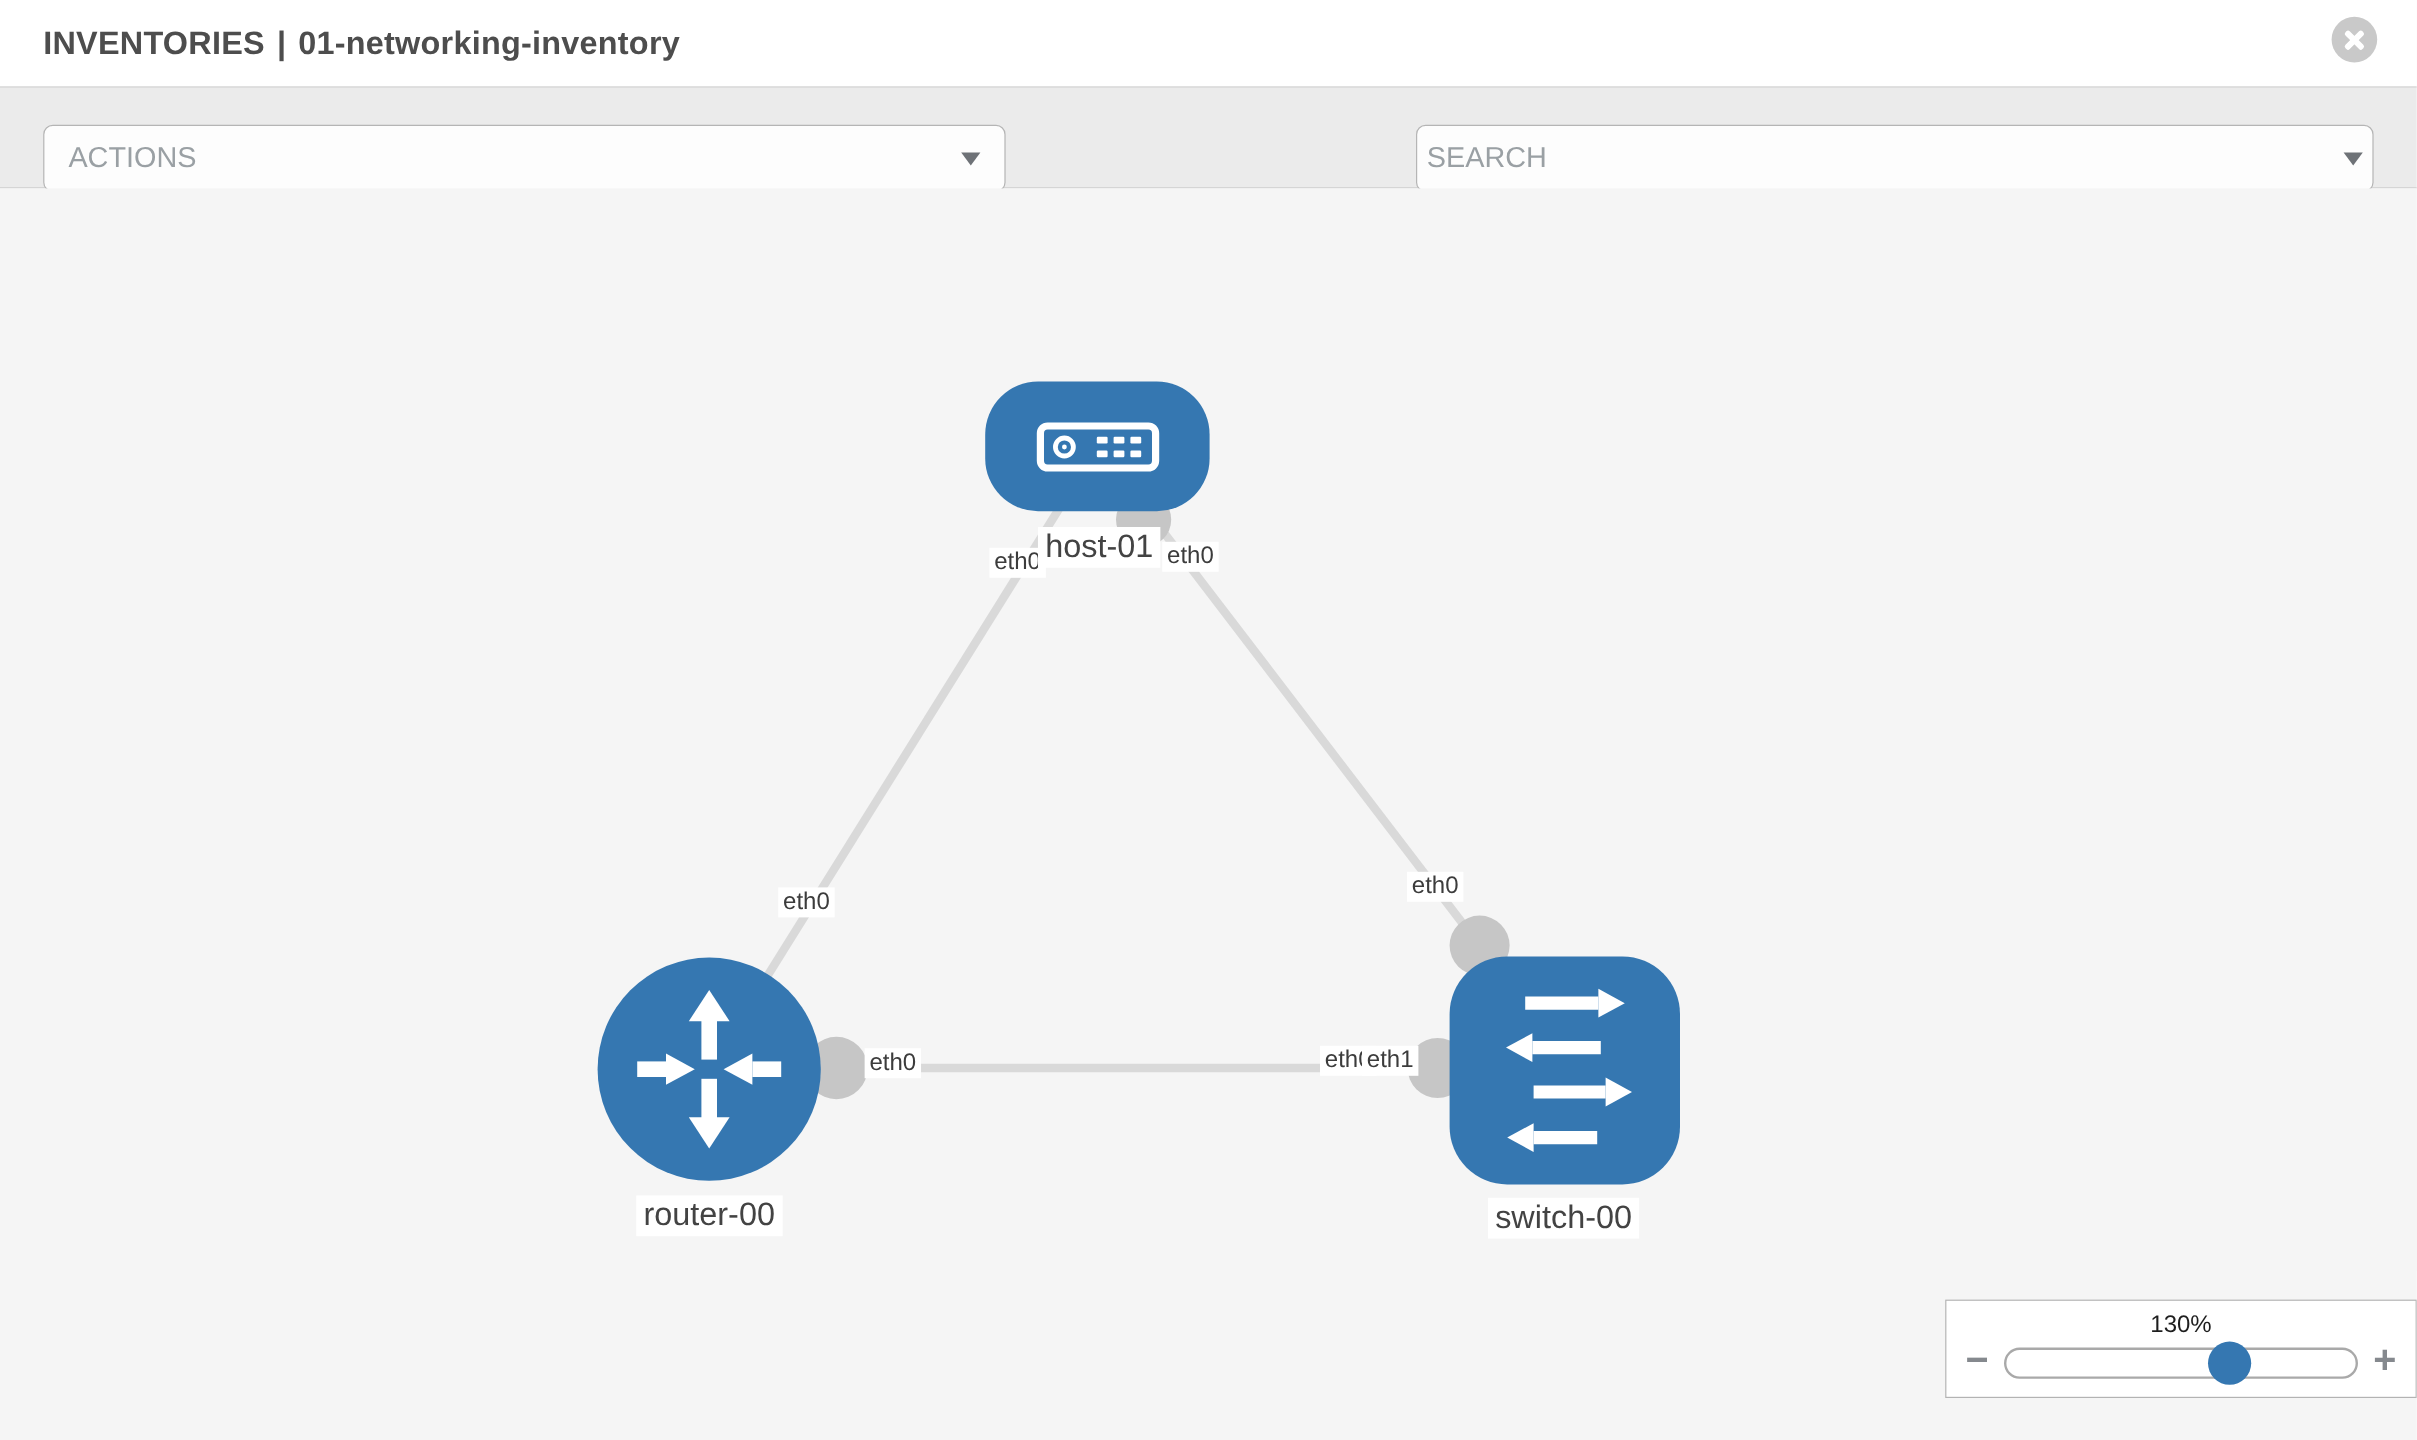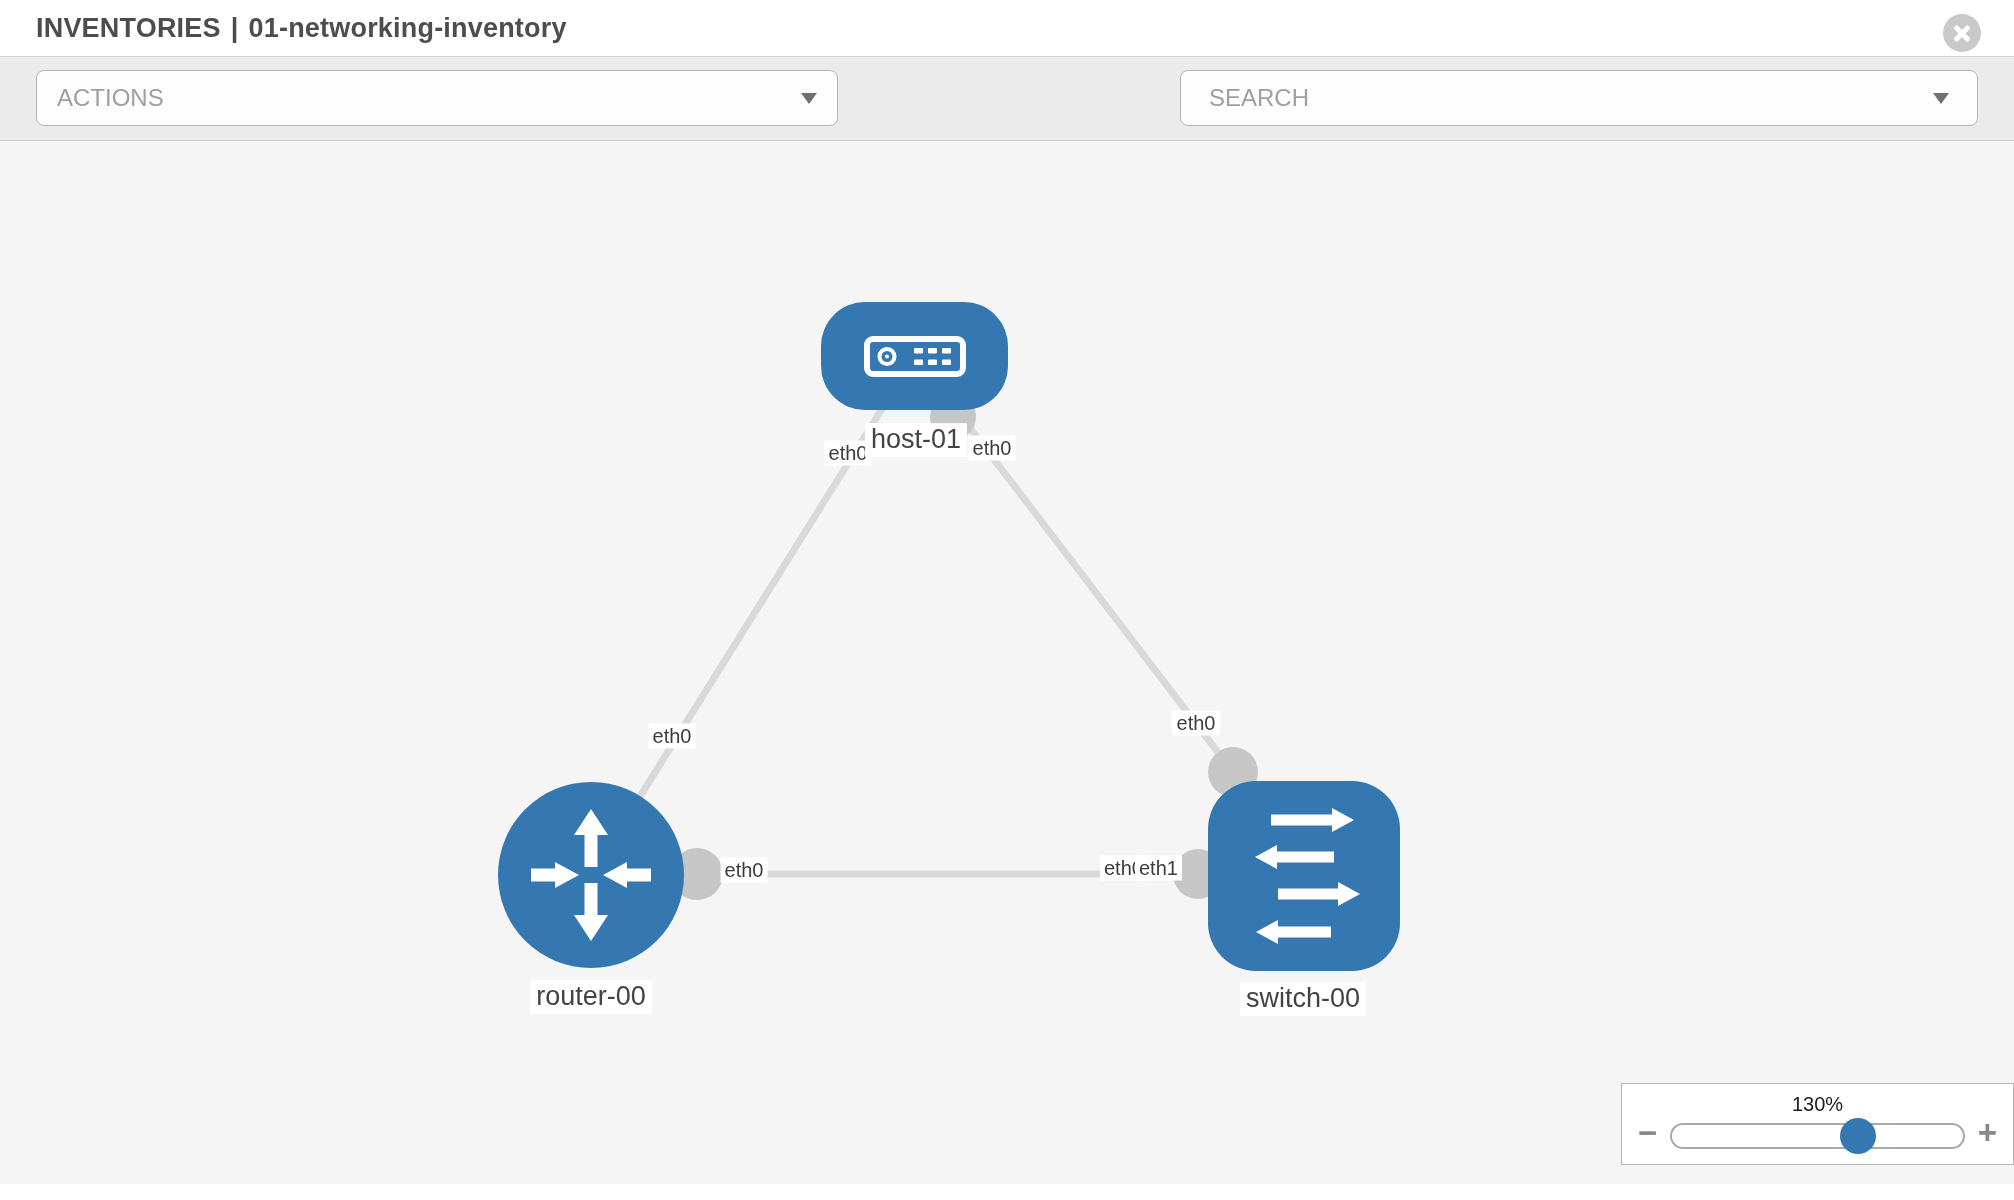--- a/index.html
+++ b/index.html
@@ -3,38 +3,38 @@
 <meta charset="utf-8">
 <style>
   * { box-sizing: border-box; }
   html,body { margin:0; padding:0; }
   body {
     width:2014px; height:1200px; position:relative; overflow:hidden;
     font-family:"Liberation Sans", sans-serif; background:#ffffff;
   }
 
   
-  .header { height:56px; background:#ffffff; display:flex; align-items:center; padding-left:36px; position:relative; }
+  .header { height:72px; background:#ffffff; display:flex; align-items:center; padding-left:36px; position:relative; }
   .title { font-size:27px; font-weight:700; color:#4d4d4d; letter-spacing:0.2px; display:flex; gap:10px; }
   .close-btn {
     position:absolute; top:14px; left:1943px; width:38px; height:38px; border-radius:50%;
     background:#c9c9c9; cursor:pointer;
   }
   .close-btn .bar { position:absolute; left:9px; top:16.5px; width:20px; height:5px; background:#ffffff; border-radius:2px; }
   .close-btn .bar.a { transform:rotate(45deg); }
   .close-btn .bar.b { transform:rotate(-45deg); }
 
   
   .toolbar { height:85px; background:#ebebeb; border-top:1px solid #d4d4d4; border-bottom:1px solid #d0d0d0; position:relative; }
   .combo {
-    position:absolute; top:13px; height:56px; background:#fdfdfd; border:1px solid #b5b5b5; border-radius:8px;
+    position:absolute; top:31px; height:56px; background:#fdfdfd; border:1px solid #b5b5b5; border-radius:8px;
     display:flex; align-items:center; padding:0 20px; cursor:pointer;
   }
   .combo-actions { left:36px; width:802px; }
-  .combo-search { left:1180px; width:798px; padding:0 28px; }
+  .combo-search { left:1180px; width:798px; padding:0 8px; }
   .combo .lbl { font-size:24px; color:#9aa0a4; }
   .caret-down { width:0; height:0; border-left:8px solid transparent; border-right:8px solid transparent; border-top:11px solid #6e7277; margin-left:auto; }
   .combo-search input {
     flex:1; border:none; outline:none; background:transparent; font-family:"Liberation Sans",sans-serif;
     font-size:24px; color:#55585c; padding:0;
   }
   .combo-search input::placeholder { color:#9aa0a4; opacity:1; }
   .tool-icon { position:absolute; top:92px; width:44px; height:44px; display:flex; align-items:center; justify-content:center; cursor:pointer; }
   .tool-icon.wrench { left:1035px; }
   .tool-icon.key { left:1108px; }

